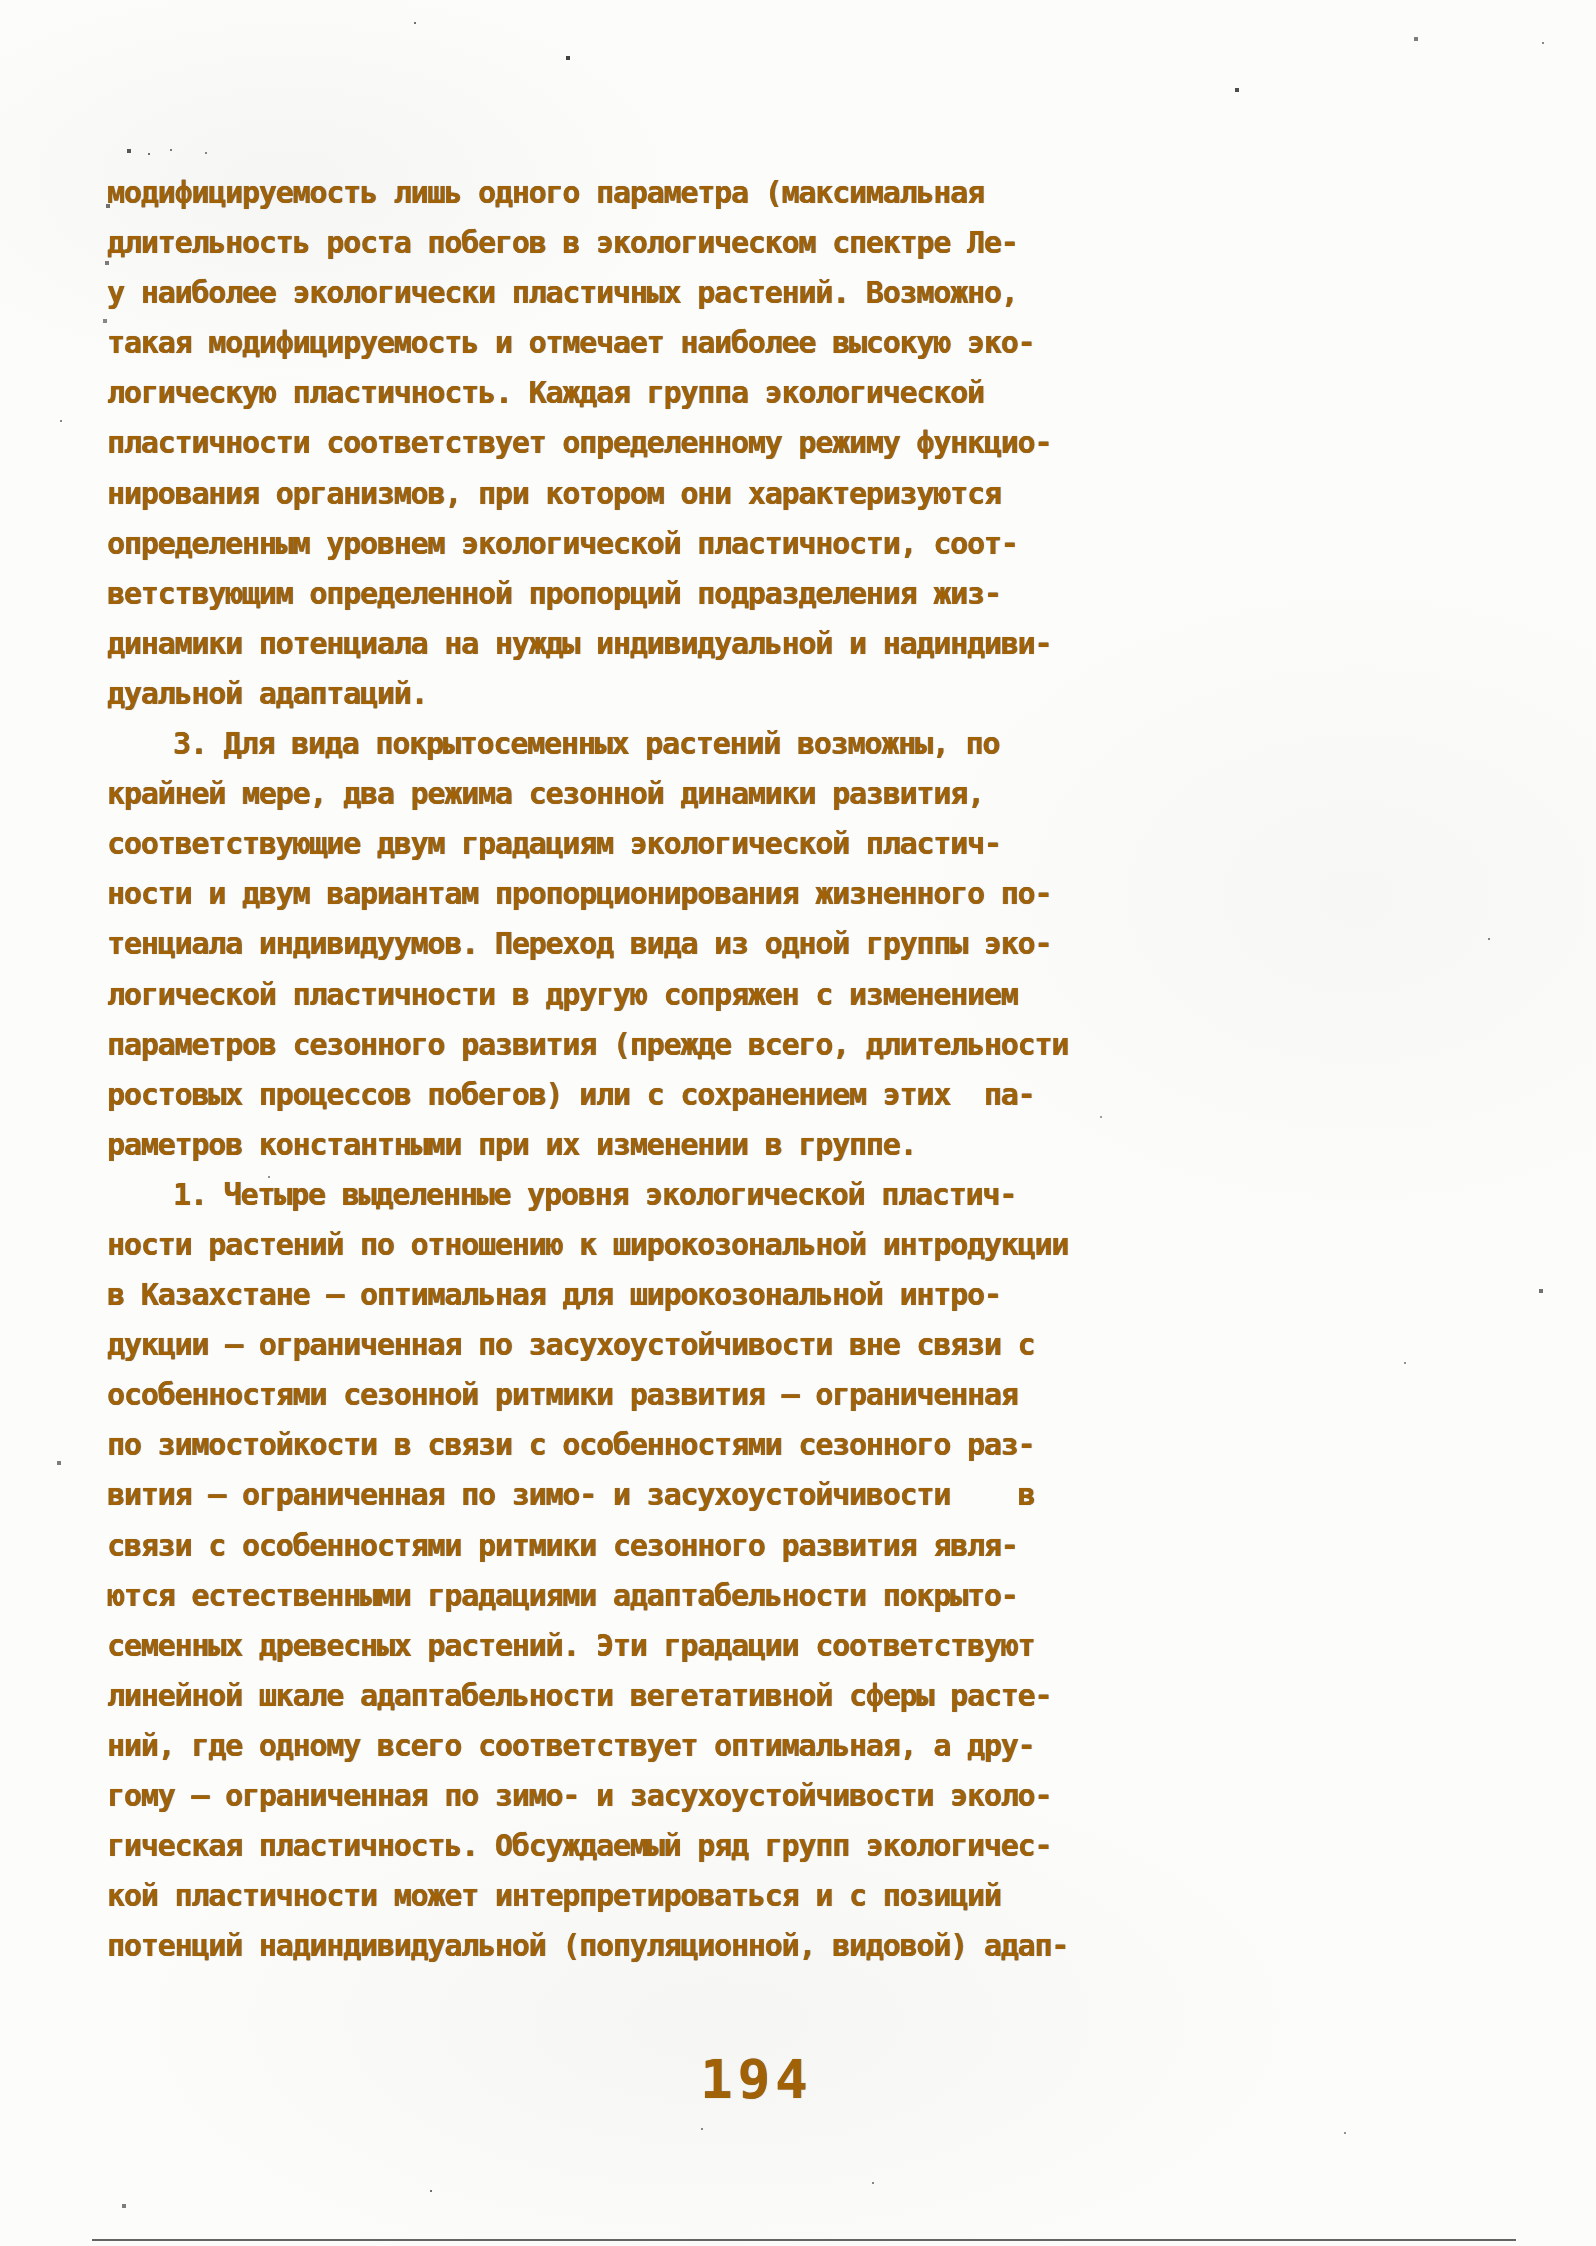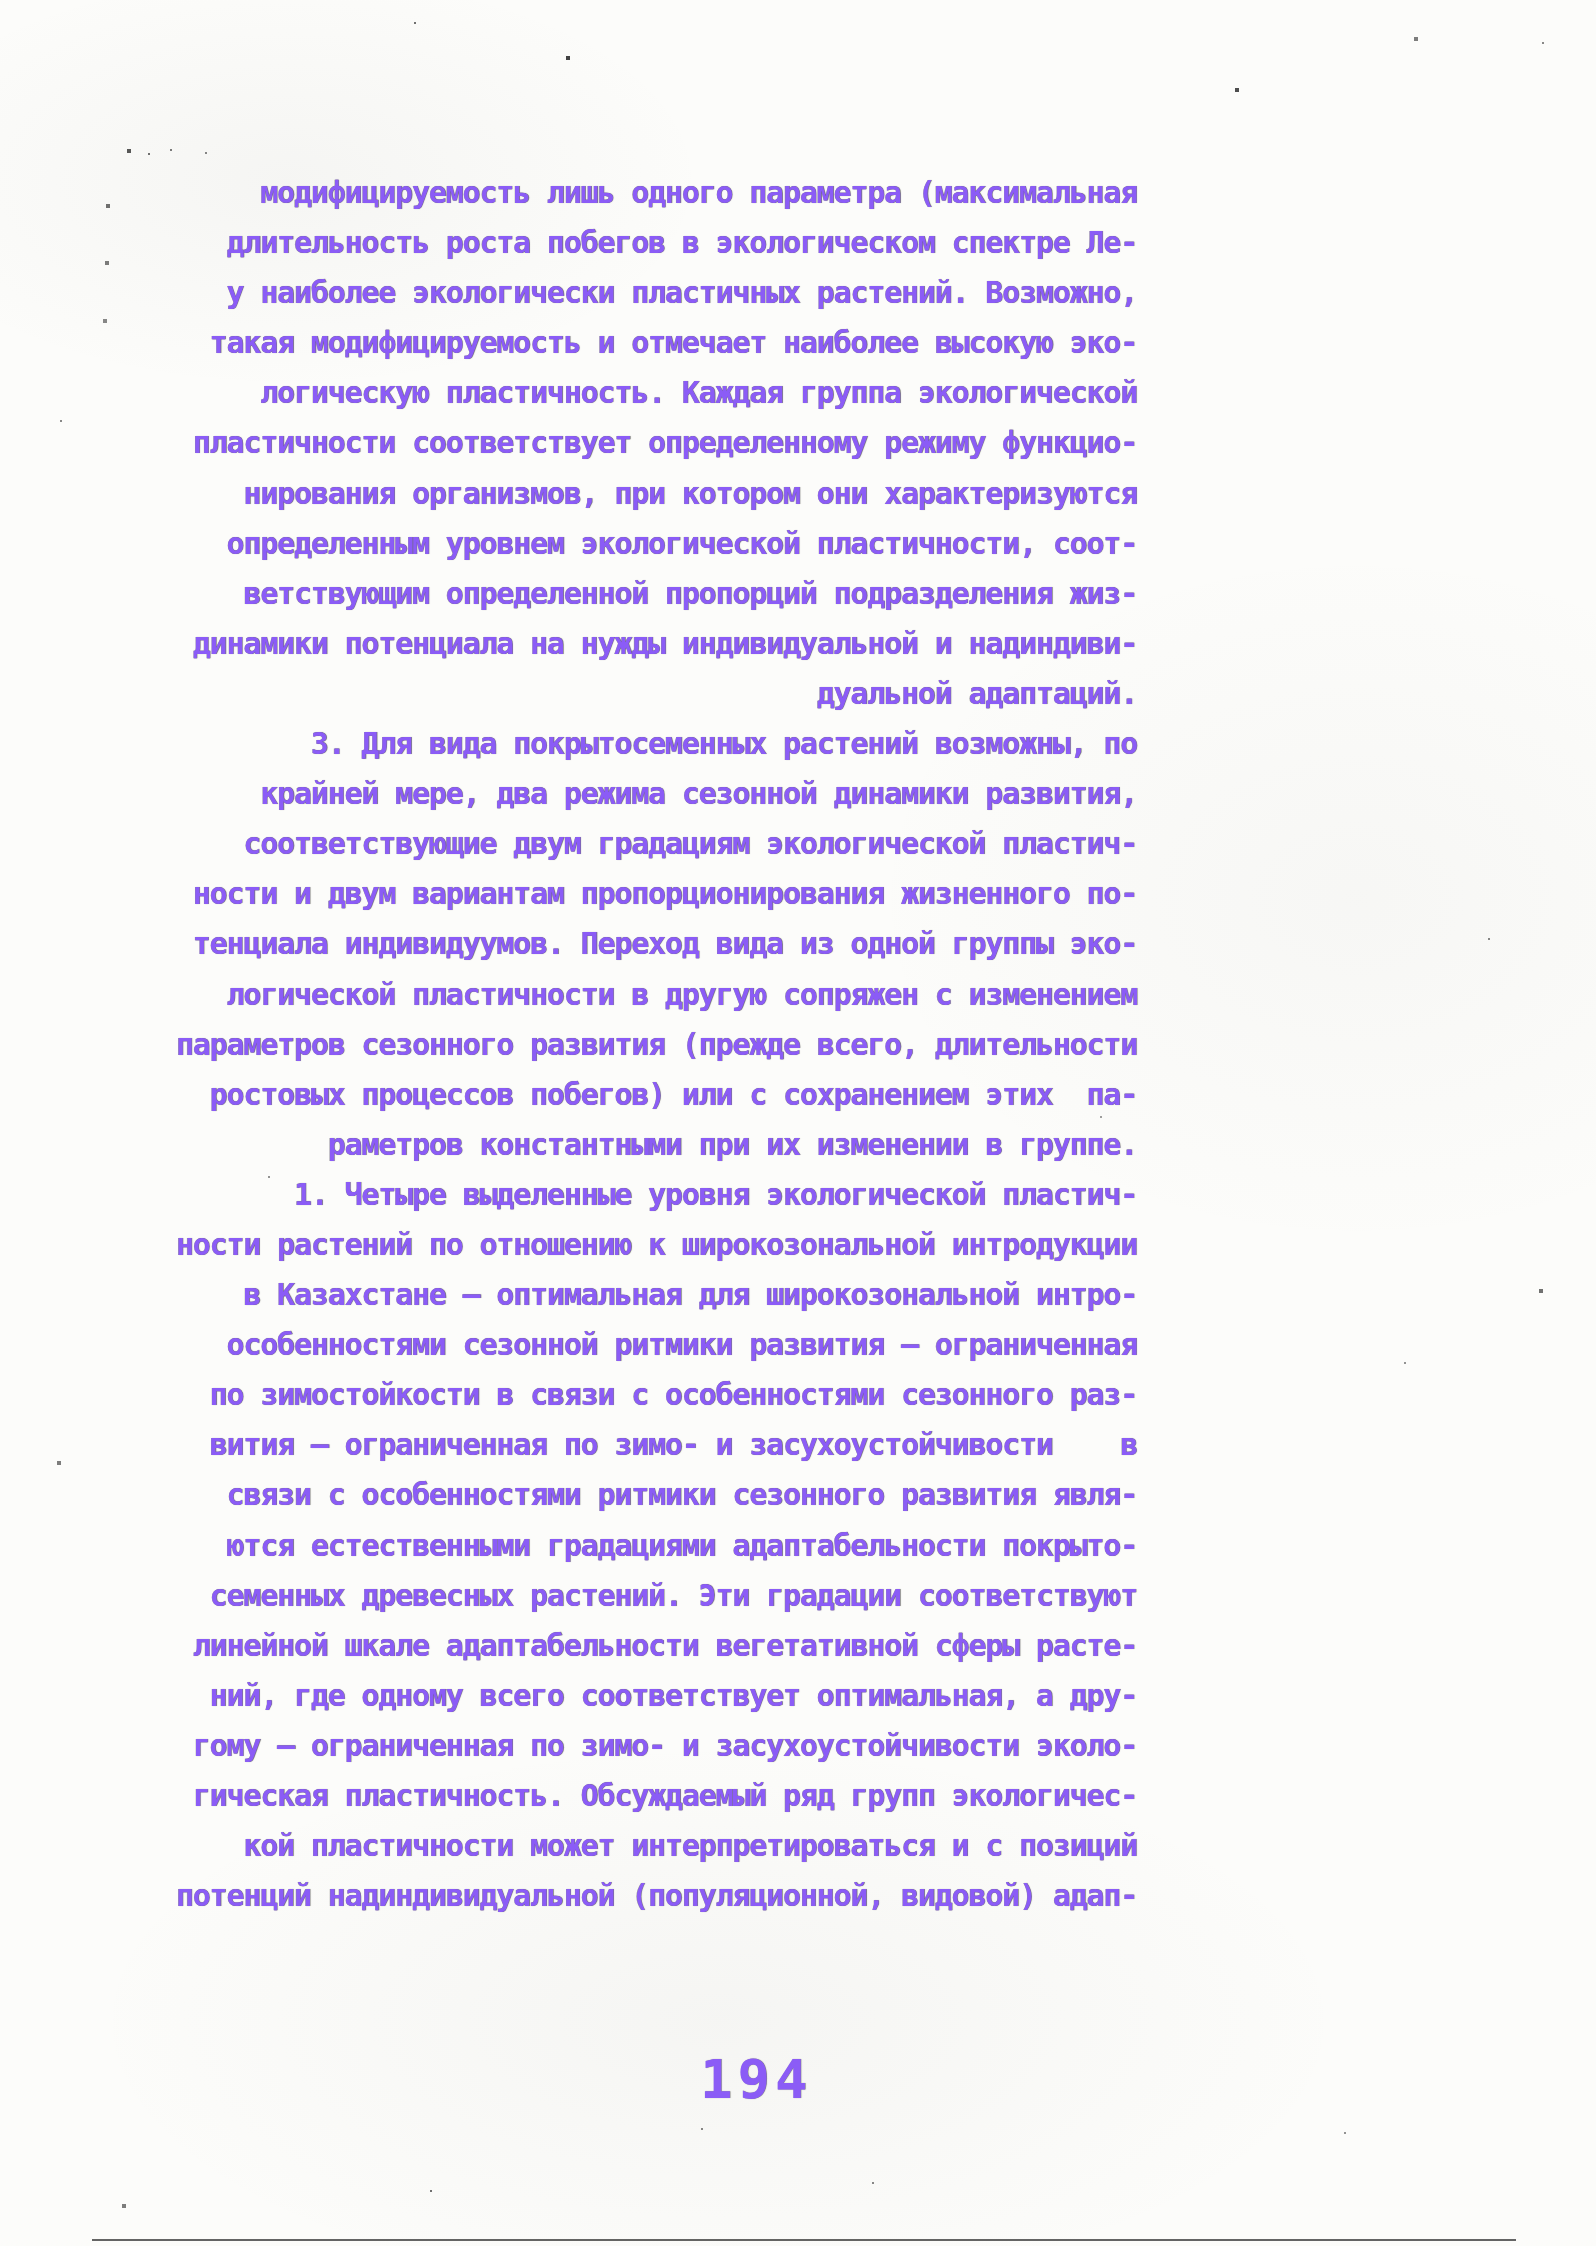--- a/index.html
+++ b/index.html
@@ -3,22 +3,21 @@
 <meta charset="utf-8">
 <style>
   html,body{margin:0;padding:0;background:#e8e8e4;}
   .page{
     position:relative;
     width:1596px;height:2246px;
     margin:0 auto;
     background:#fcfcfa;
     overflow:hidden;
     font-family:"DejaVu Sans Mono","Liberation Mono",monospace;
-    color:#8b5cf6;
-    text-align:right;
+    color:#a16207;
   }
   
   .page::before{
     content:"";
     position:absolute;inset:0;
     background:
       radial-gradient(ellipse 600px 300px at 18% 8%, rgba(120,120,115,0.05), transparent 70%),
       radial-gradient(ellipse 700px 500px at 85% 40%, rgba(120,120,115,0.04), transparent 70%),
       radial-gradient(ellipse 900px 400px at 45% 90%, rgba(120,120,115,0.05), transparent 70%);
     pointer-events:none;
@@ -107,20 +106,21 @@
         <div class="line">тенциала индивидуумов. Переход вида из одной группы эко-</div>
         <div class="line">логической пластичности в другую сопряжен с изменением</div>
         <div class="line">параметров сезонного развития (прежде всего, длительности</div>
         <div class="line">ростовых процессов побегов) или с сохранением этих  па-</div>
         <div class="line">раметров константными при их изменении в группе.</div>
       </div>
       <div class="para indent">
         <div class="line">1. Четыре выделенные уровня экологической пластич-</div>
         <div class="line">ности растений по отношению к широкозональной интродукции</div>
         <div class="line">в Казахстане – оптимальная для широкозональной интро-</div>
+        <div class="line">дукции – ограниченная по засухоустойчивости вне связи с</div>
         <div class="line">особенностями сезонной ритмики развития – ограниченная</div>
         <div class="line">по зимостойкости в связи с особенностями сезонного раз-</div>
         <div class="line">вития – ограниченная по зимо- и засухоустойчивости    в</div>
         <div class="line">связи с особенностями ритмики сезонного развития явля-</div>
         <div class="line">ются естественными градациями адаптабельности покрыто-</div>
         <div class="line">семенных древесных растений. Эти градации соответствуют</div>
         <div class="line">линейной шкале адаптабельности вегетативной сферы расте-</div>
         <div class="line">ний, где одному всего соответствует оптимальная, а дру-</div>
         <div class="line">гому – ограниченная по зимо- и засухоустойчивости эколо-</div>
         <div class="line">гическая пластичность. Обсуждаемый ряд групп экологичес-</div>

